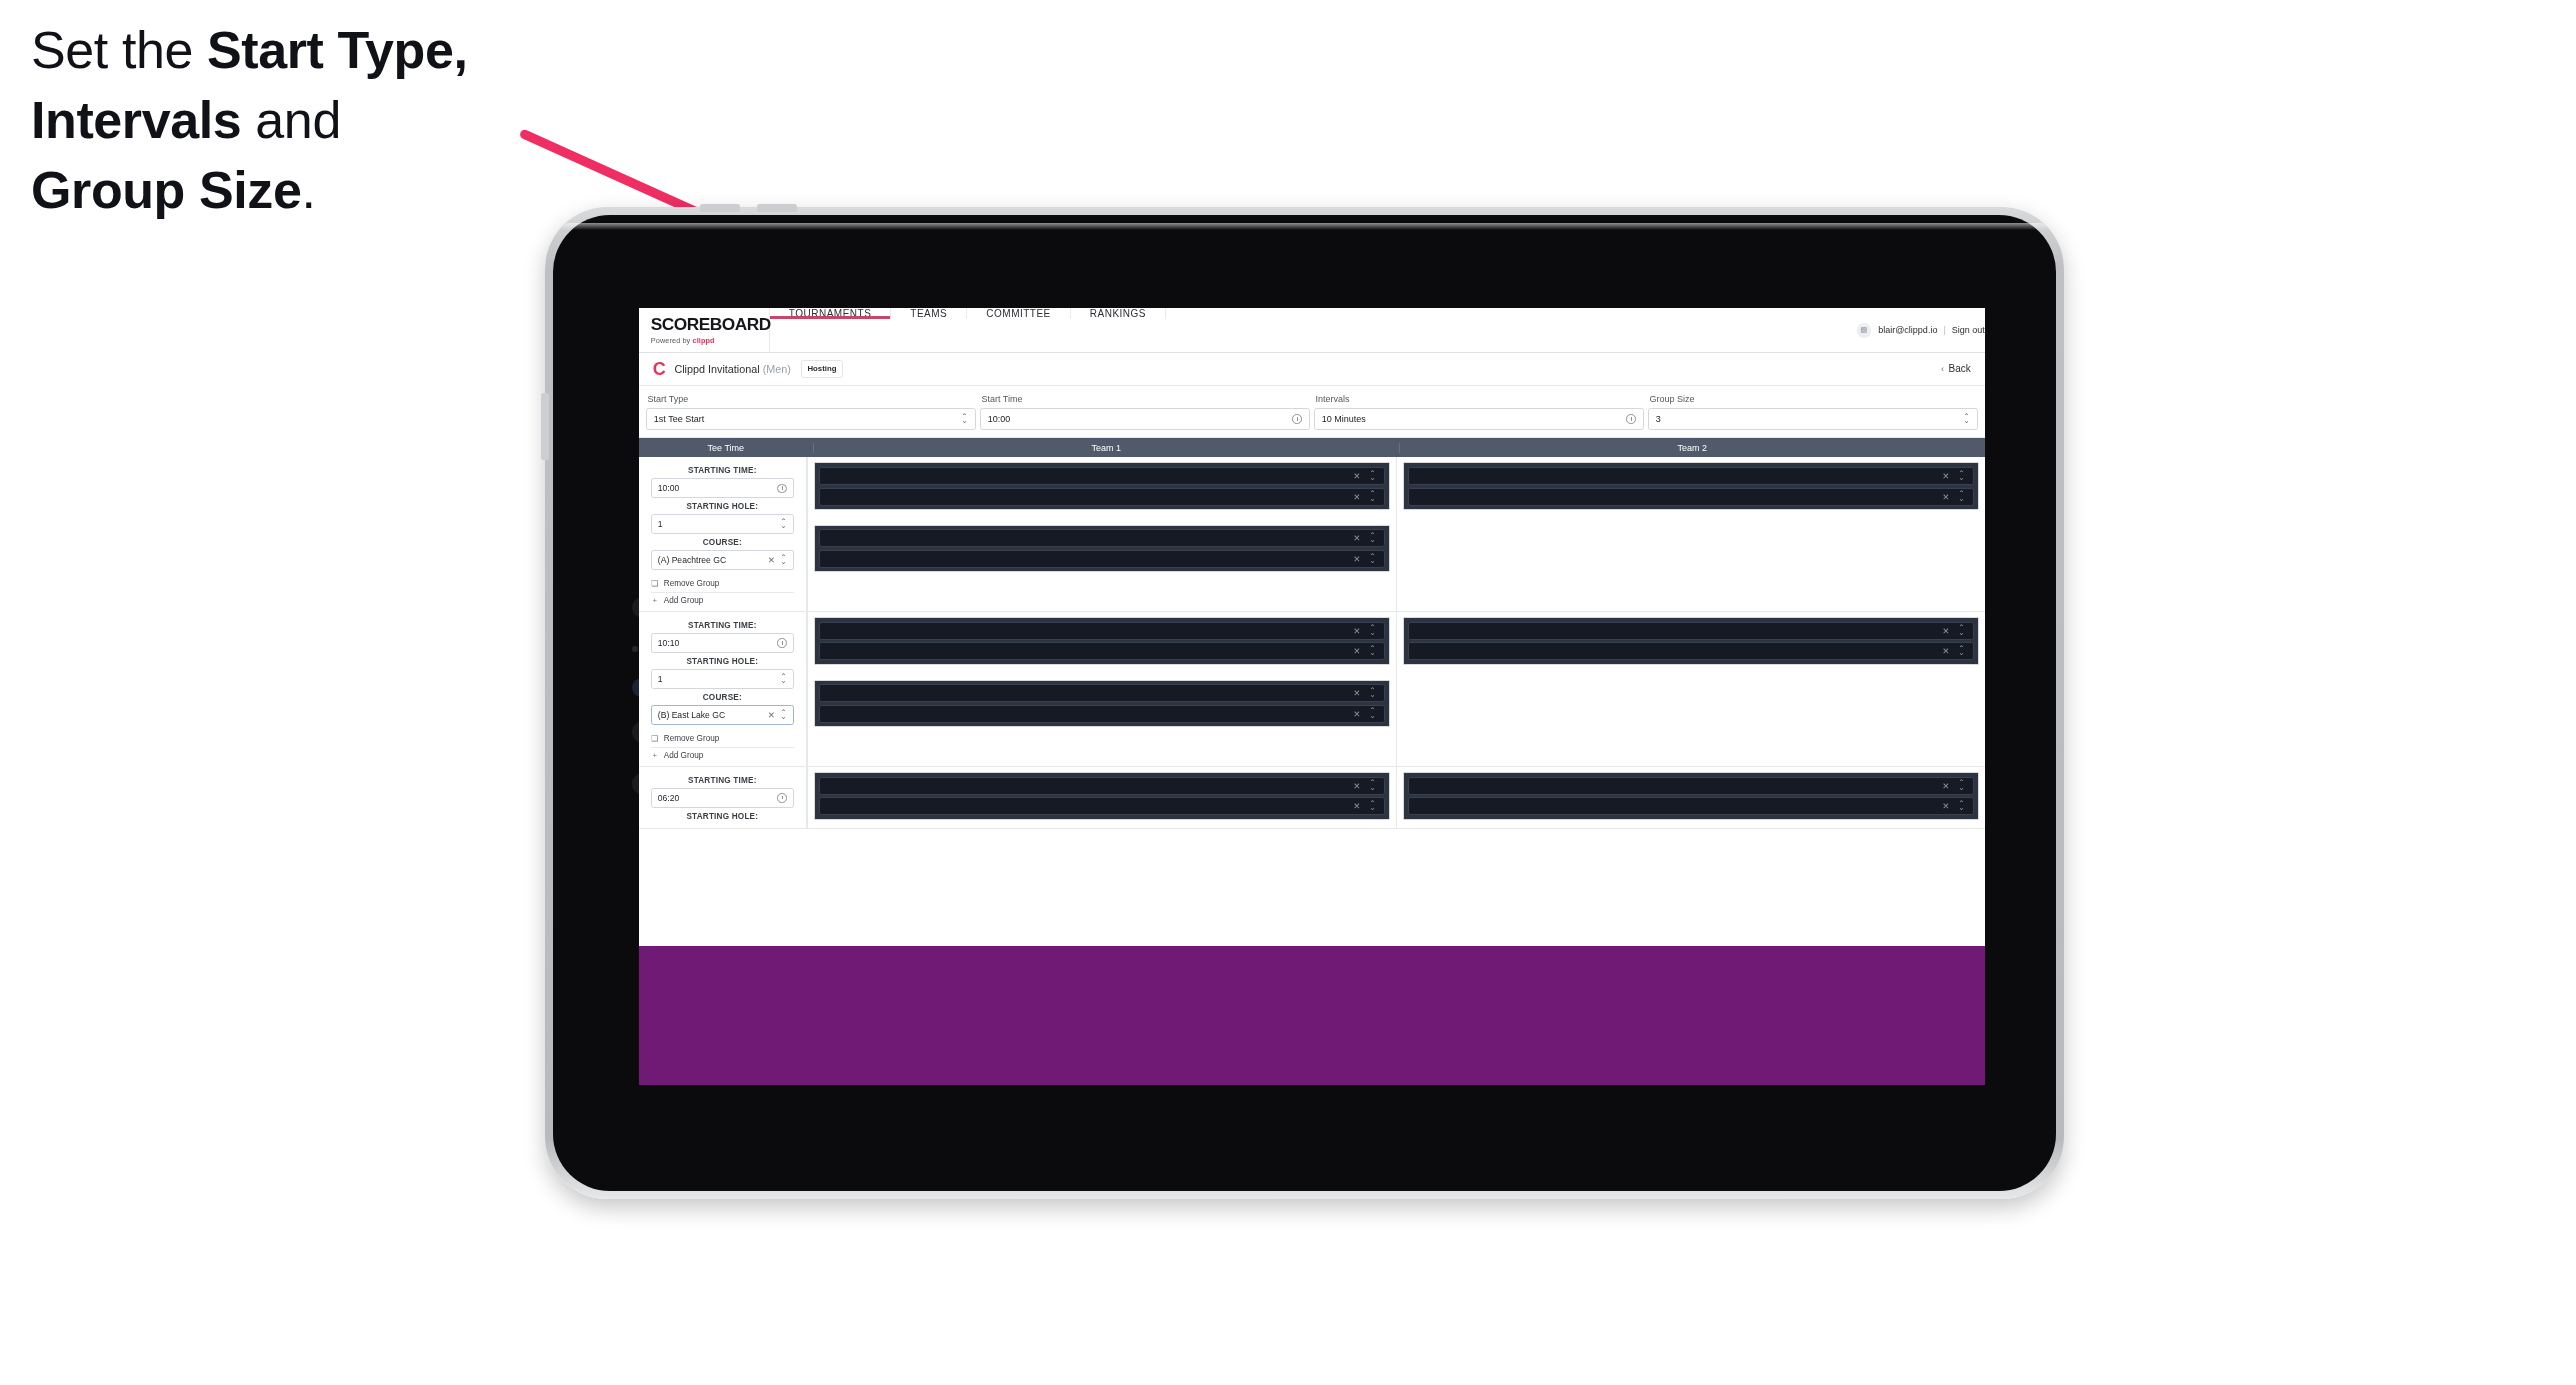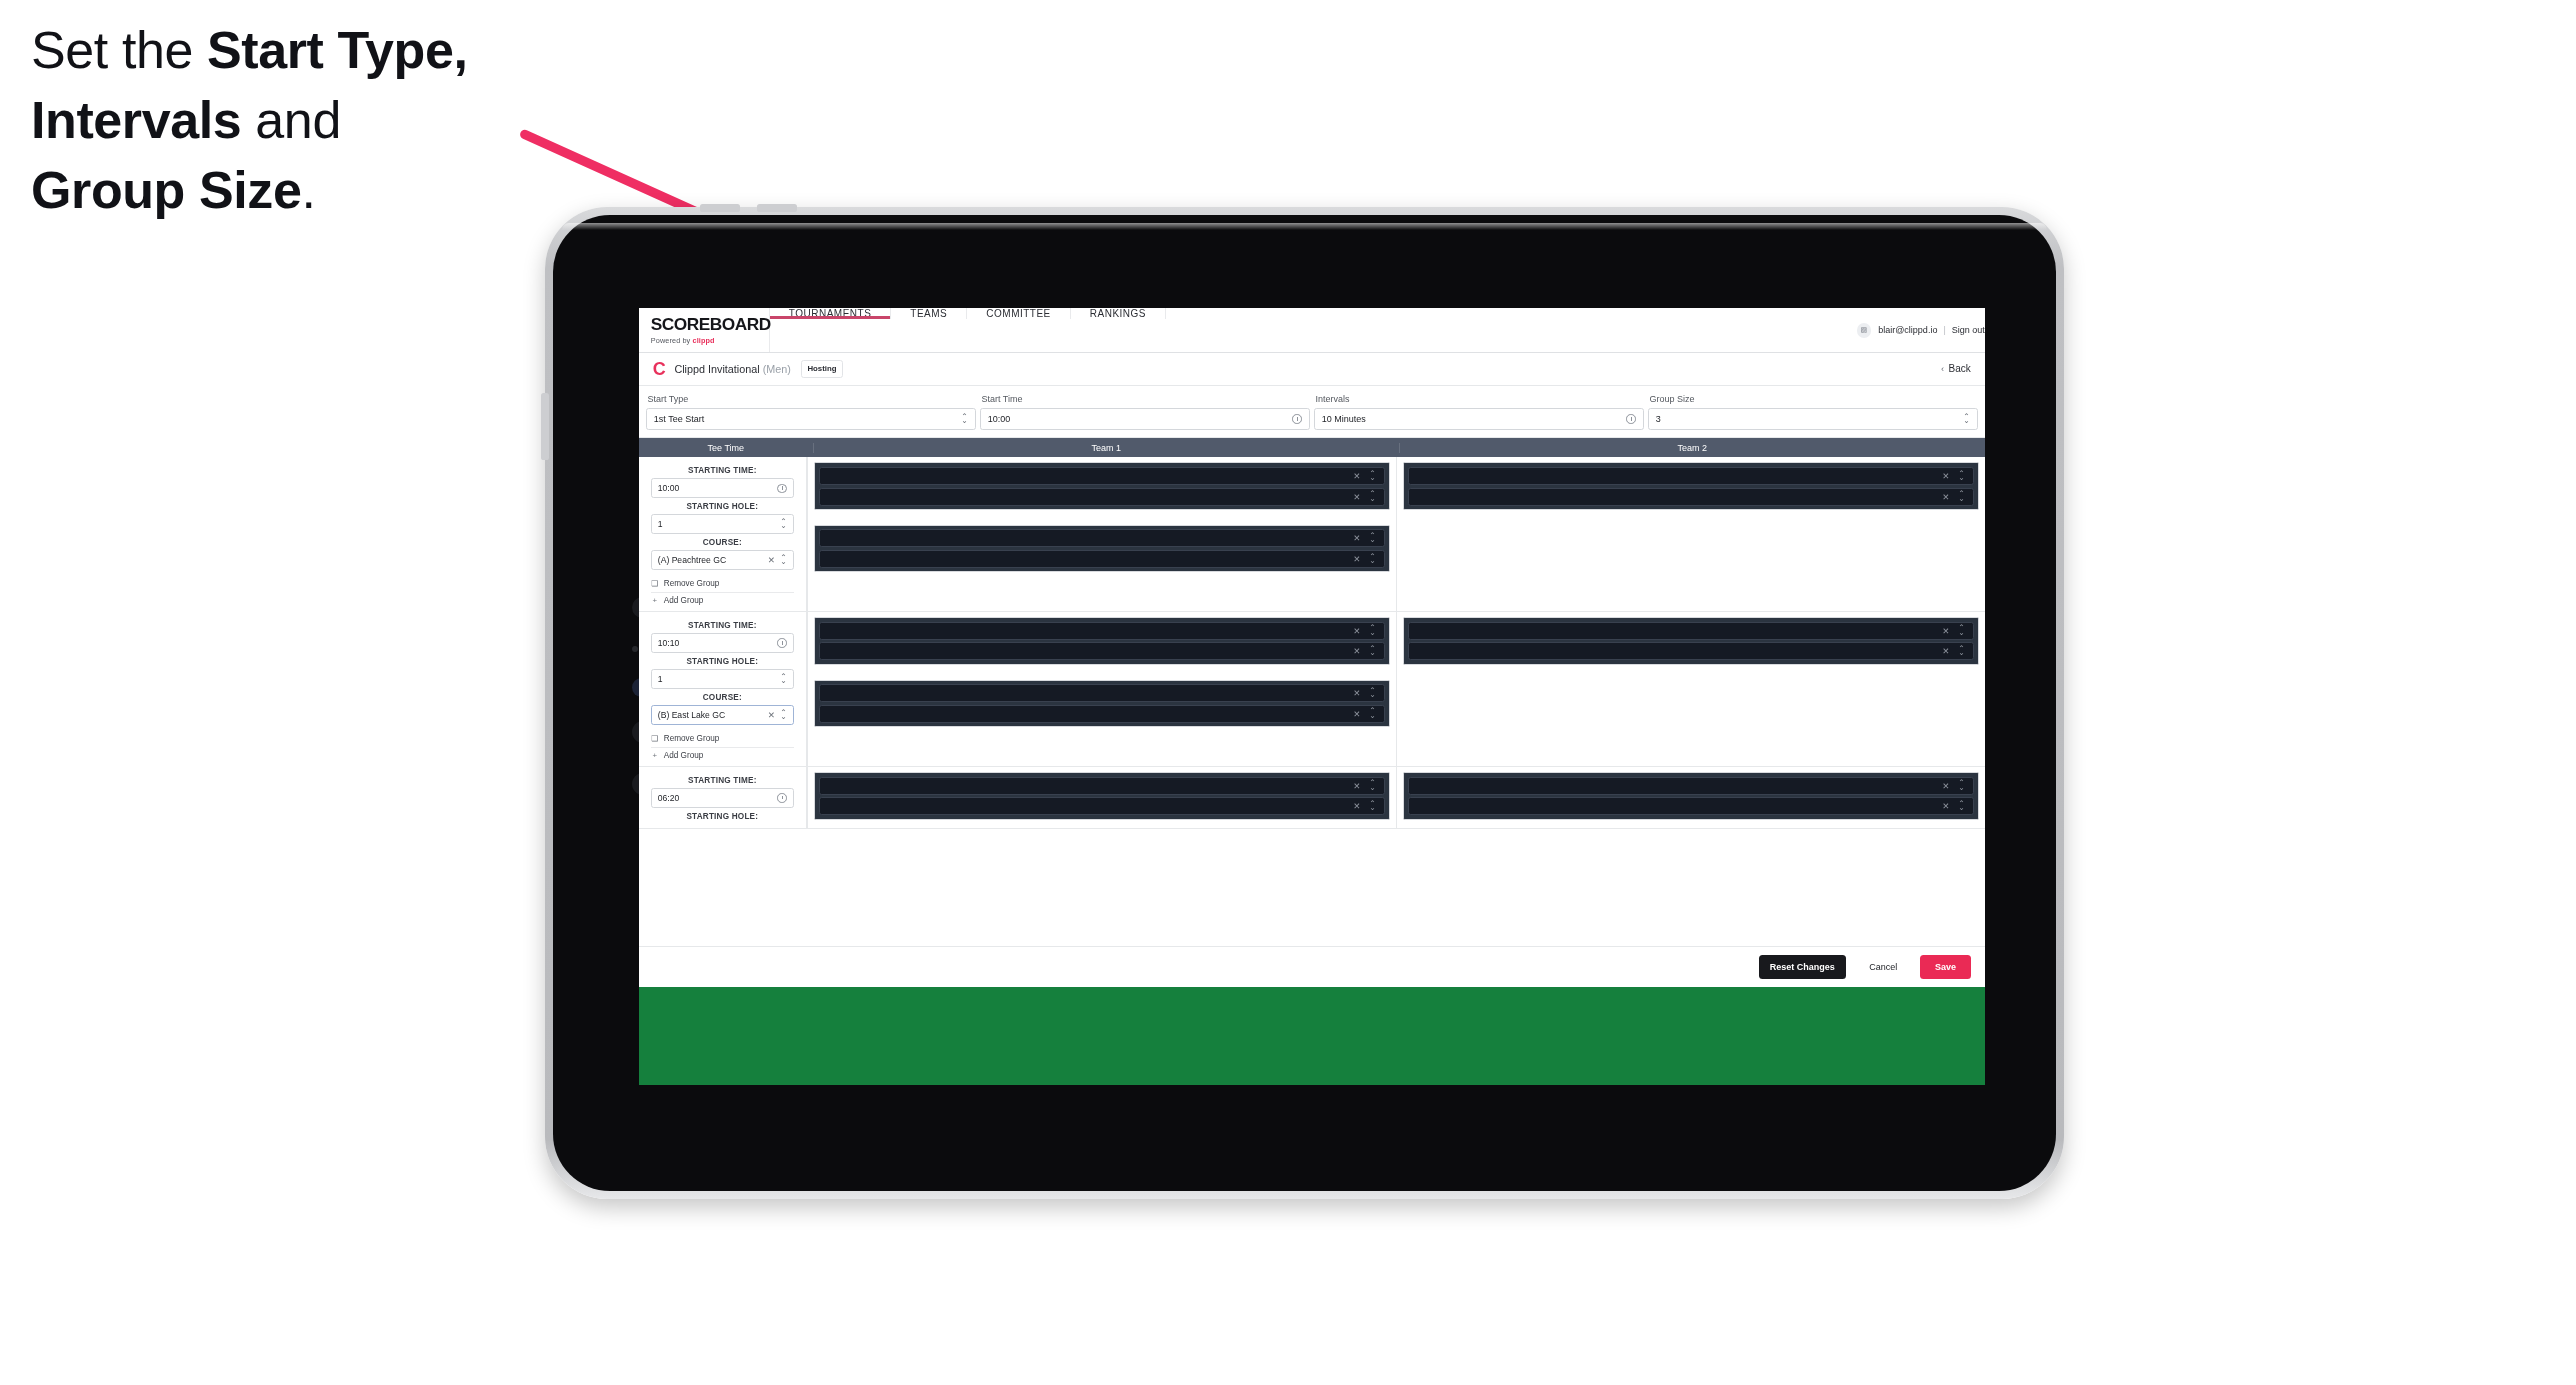--- a/index.html
+++ b/index.html
@@ -49,21 +49,21 @@
   .lens.a { top:382px; width:21px; height:21px; }
   .lens.dot { top:431px; width:6px;  height:6px; background:#26272b; }
   .lens.b { top:463px; width:19px; height:19px; background:#1c2336; }
   .lens.c { top:506px; width:22.4px; height:22.4px; }
   .lens.d { top:558px; width:22.4px; height:22.4px; }
 
   
   .screen {
     position: absolute; left: 86px; top: 93px;
     width: 1346px; height: 777px;
-    background:#15803d; overflow:hidden;
+    background:#701a75; overflow:hidden;
   }
 
   
   .topbar { height:45px; background:#fff; display:flex; align-items:stretch; position:relative; }
   .brand { width:131px; display:flex; flex-direction:column; justify-content:center; padding-left:12px;
            border-right:0.9px solid #e9eaec; }
   .brand-word { font-size:17.3px; font-weight:800; letter-spacing:-0.5px; color:#15161a;
                 font-family:"Liberation Sans", sans-serif; line-height:1; }
   .brand-sub { font-size:7.3px; color:#55585f; margin-top:2.6px; letter-spacing:0.1px; }
   .brand-sub i { color:#e8315c; font-style:normal; font-weight:700; }
@@ -459,23 +459,18 @@
                         <span>⌃</span>
                         <span>⌄</span>
                       </span>
                     </div>
                   </div>
                 </div>
               </div>
             </div>
         </div>
 
-        <div class="footer">
-          <div class="btn dark">Reset Changes</div>
-          <div class="btn ghost">Cancel</div>
-          <div class="btn pink">Save</div>
-        </div>
 
       </div>
     </div>
   </div>
 </div>
 
 
 </body></html>

